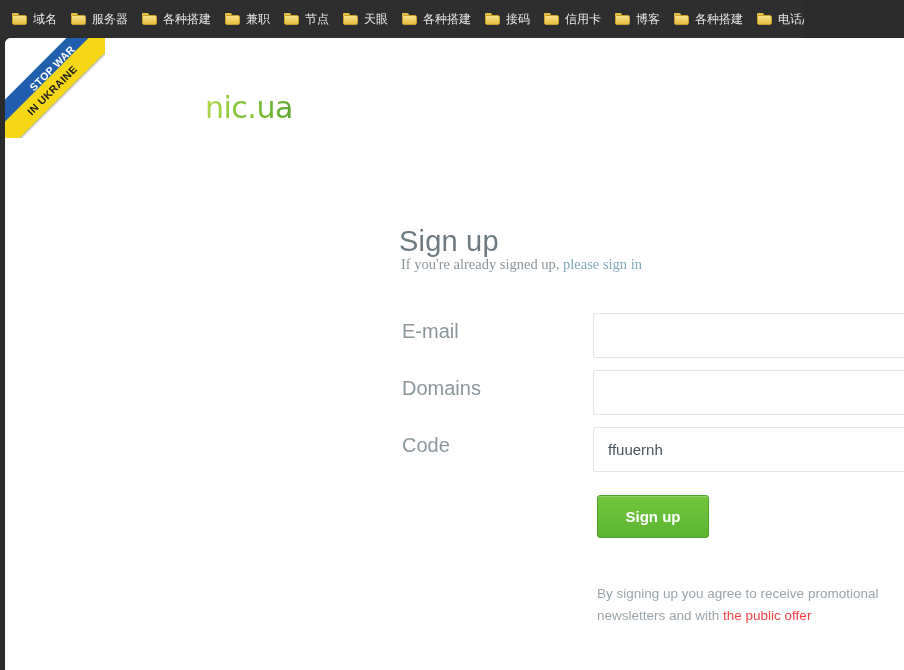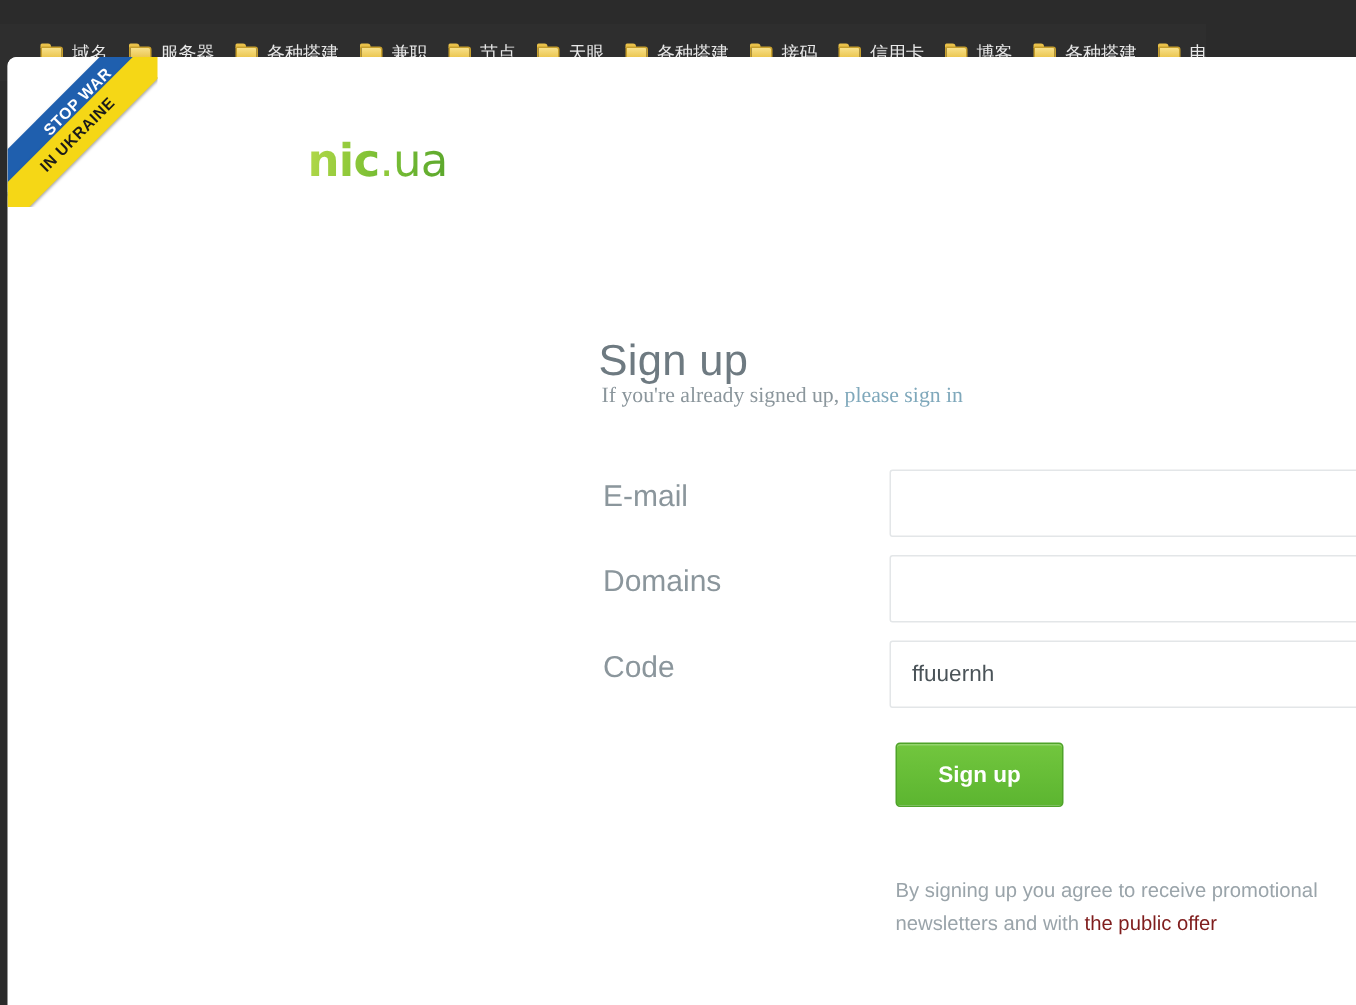--- a/index.html
+++ b/index.html
@@ -22,25 +22,24 @@
     background: #2b2b2b;
   }
   #bookmarks-bar {
     position: absolute;
     top: 0; left: 0;
     width: 804px;
     height: 38px;
     background: #2e2e2e;
     display: flex;
     align-items: center;
-    padding-left: 22px;
+    padding-left: 7px;
     box-sizing: border-box;
     white-space: nowrap;
     overflow: hidden;
-    margin-top: 16px;
   }
   .bookmark-item {
     display: inline-flex;
     align-items: center;
     height: 24px;
     padding: 0 5px;
     margin-right: 4px;
     border-radius: 3px;
     cursor: default;
     flex: 0 0 auto;
@@ -146,21 +145,21 @@
     font-weight: normal;
     letter-spacing: -0.5px;
     font-family: "DejaVu Sans", "Liberation Sans", sans-serif;
     line-height: 1;
   }
   #site-logo .logo-nic {
     background: linear-gradient(100deg, #b4d94a 0%, #8fc93a 60%, #74bb33 100%);
     -webkit-background-clip: text;
     background-clip: text;
     color: transparent;
-    font-weight: 700;
+    font-weight: 400;
   }
   #site-logo .logo-dot {
     color: #8fc93a;
   }
   #site-logo .logo-ua {
     background: linear-gradient(100deg, #7abf36 0%, #5aa62c 100%);
     -webkit-background-clip: text;
     background-clip: text;
     color: transparent;
   }
@@ -286,21 +285,21 @@
     position: absolute;
     left: 592px;
     top: 415px;
     width: 320px;
     font-size: 13.5px;
     line-height: 22px;
     color: #9aa4aa;
     font-family: "Liberation Sans", sans-serif;
   }
   #terms-text a {
-    color: #7f1d1d;
+    color: #ef4444;
     text-decoration: none;
     cursor: pointer;
   }
 </style>
 </head>
 <body>
 
 <div id="browser-frame">
 
   <div id="bookmarks-bar">

